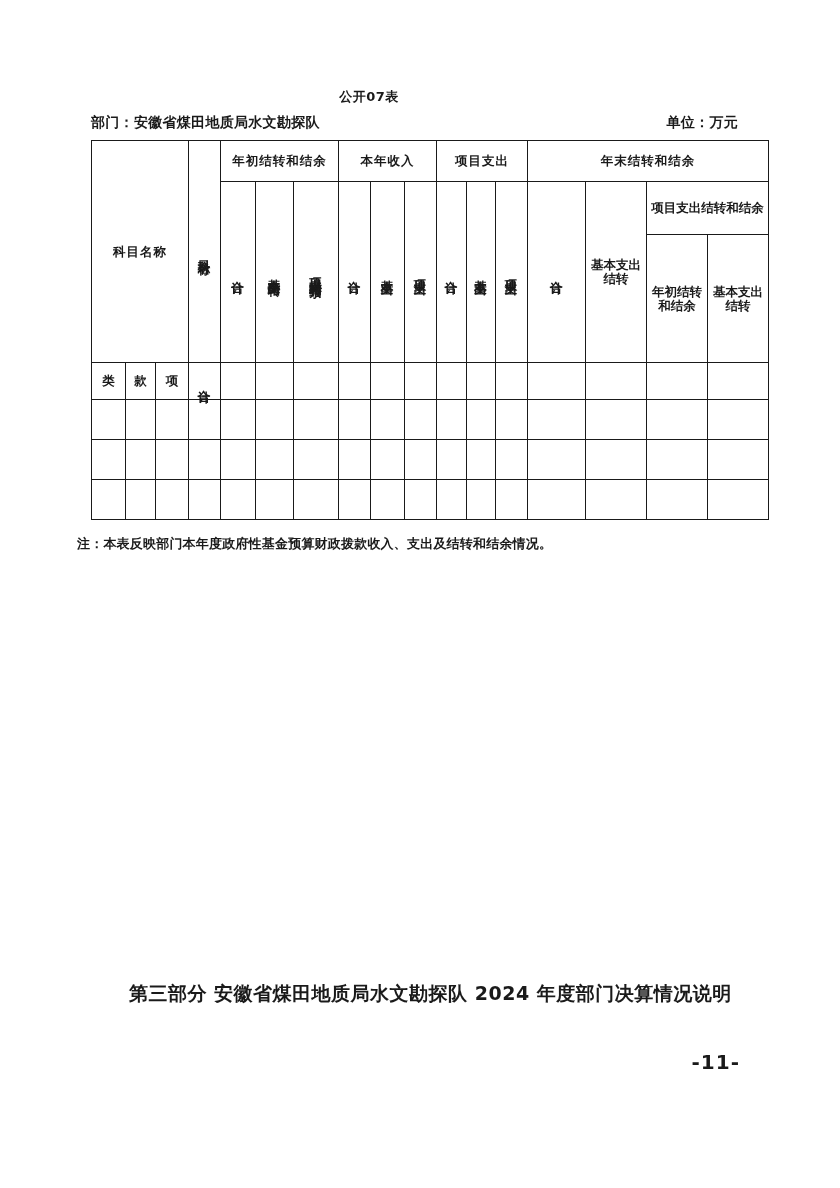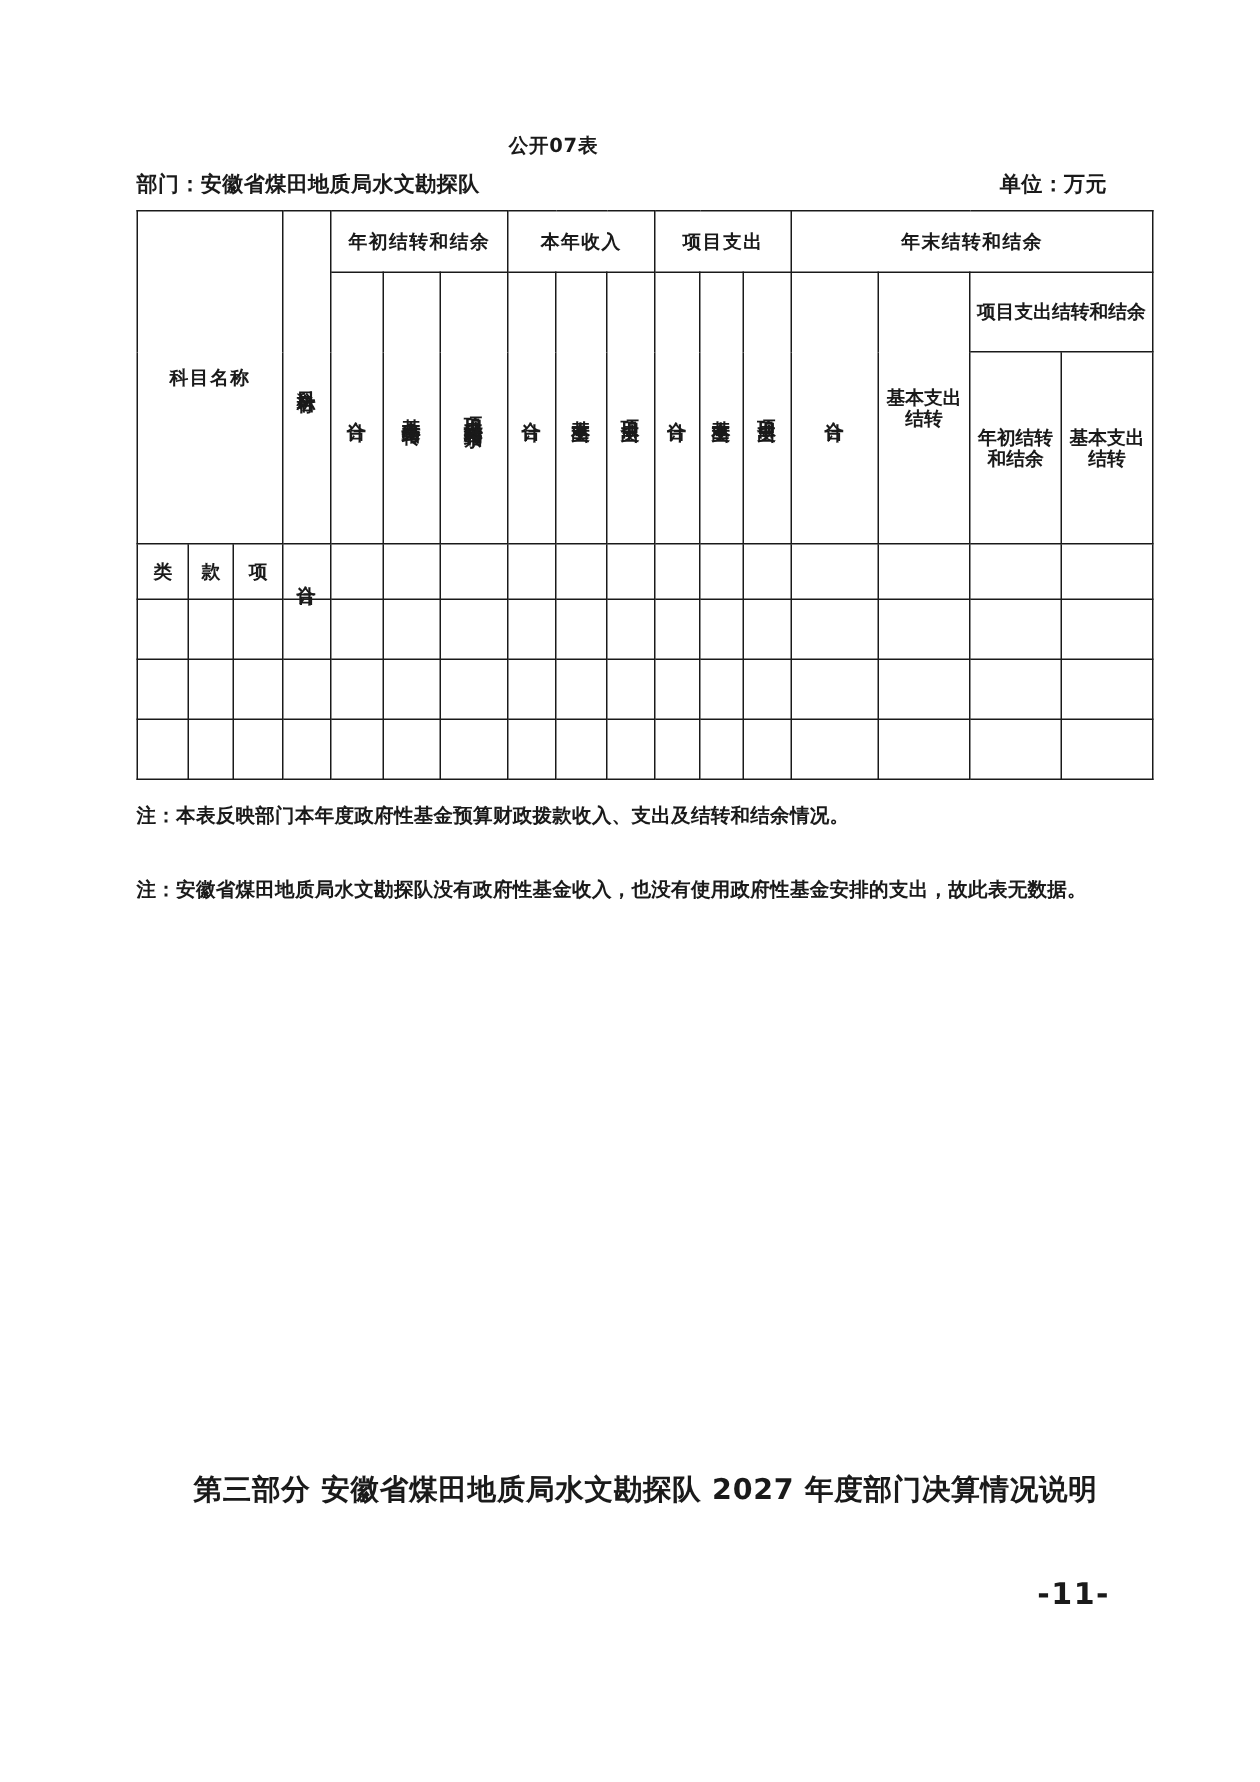--- a/index.html
+++ b/index.html
@@ -85,26 +85,25 @@
     display: block;
     padding: 0 2px;
     word-break: break-all;
   }
   .grp { letter-spacing: 1px; }
   .narrow-wrap { padding: 0 3px; }
 
   
   .notes {
     position: absolute;
-    left: 91px;
+    left: 77px;
     top: 532px;
     width: 660px;
     font-size: 13px;
     font-weight: bold;
-    font-family: Liberation Serif, serif;
   }
   .note {
     margin-bottom: 24px;
     line-height: 1.9;
     letter-spacing: 0.2px;
     text-align: justify;
   }
   .note:last-child { margin-bottom: 0; }
 
   
@@ -343,19 +342,18 @@
           <td></td>
             <td></td>
           <td></td>
         </tr>
       </tbody>
     </table>
   </div>
 
   <div class="notes">
     <div class="note">注：本表反映部门本年度政府性基金预算财政拨款收入、支出及结转和结余情况。</div>
-    <div class="note">注：安徽省煤田地质局水文勘探队没有政府性基金收入，也没有使用政府性基金安排的支出，故此表无数据。</div>
   </div>
 
-  <div class="section-heading">第三部分  安徽省煤田地质局水文勘探队 2027 年度部门决算情况说明</div>
+  <div class="section-heading">第三部分  安徽省煤田地质局水文勘探队 2024 年度部门决算情况说明</div>
   <div class="page-number">-11-</div>
 
 </div>
 
 </body></html>

